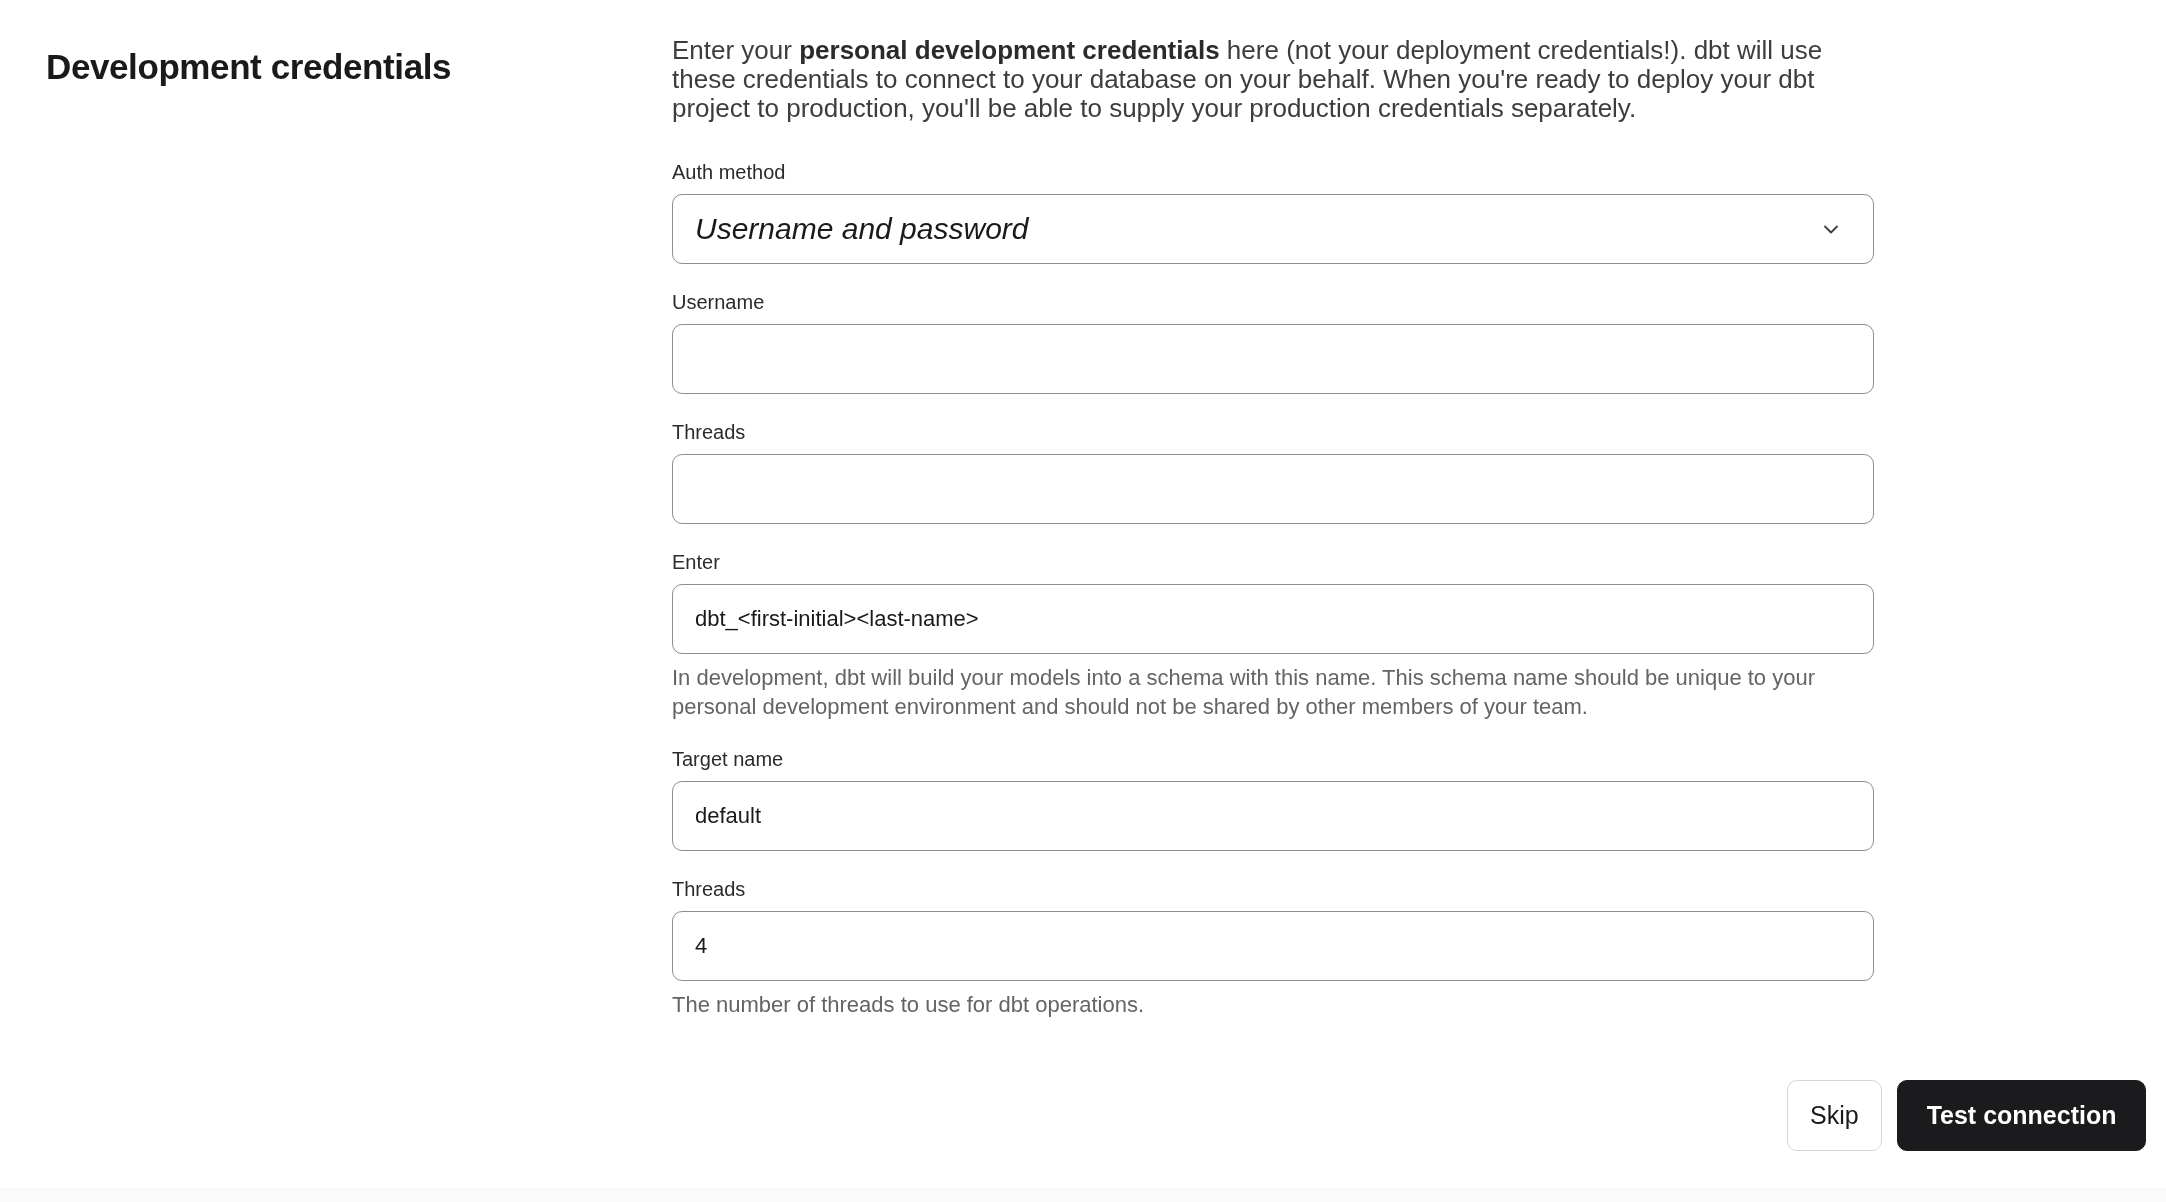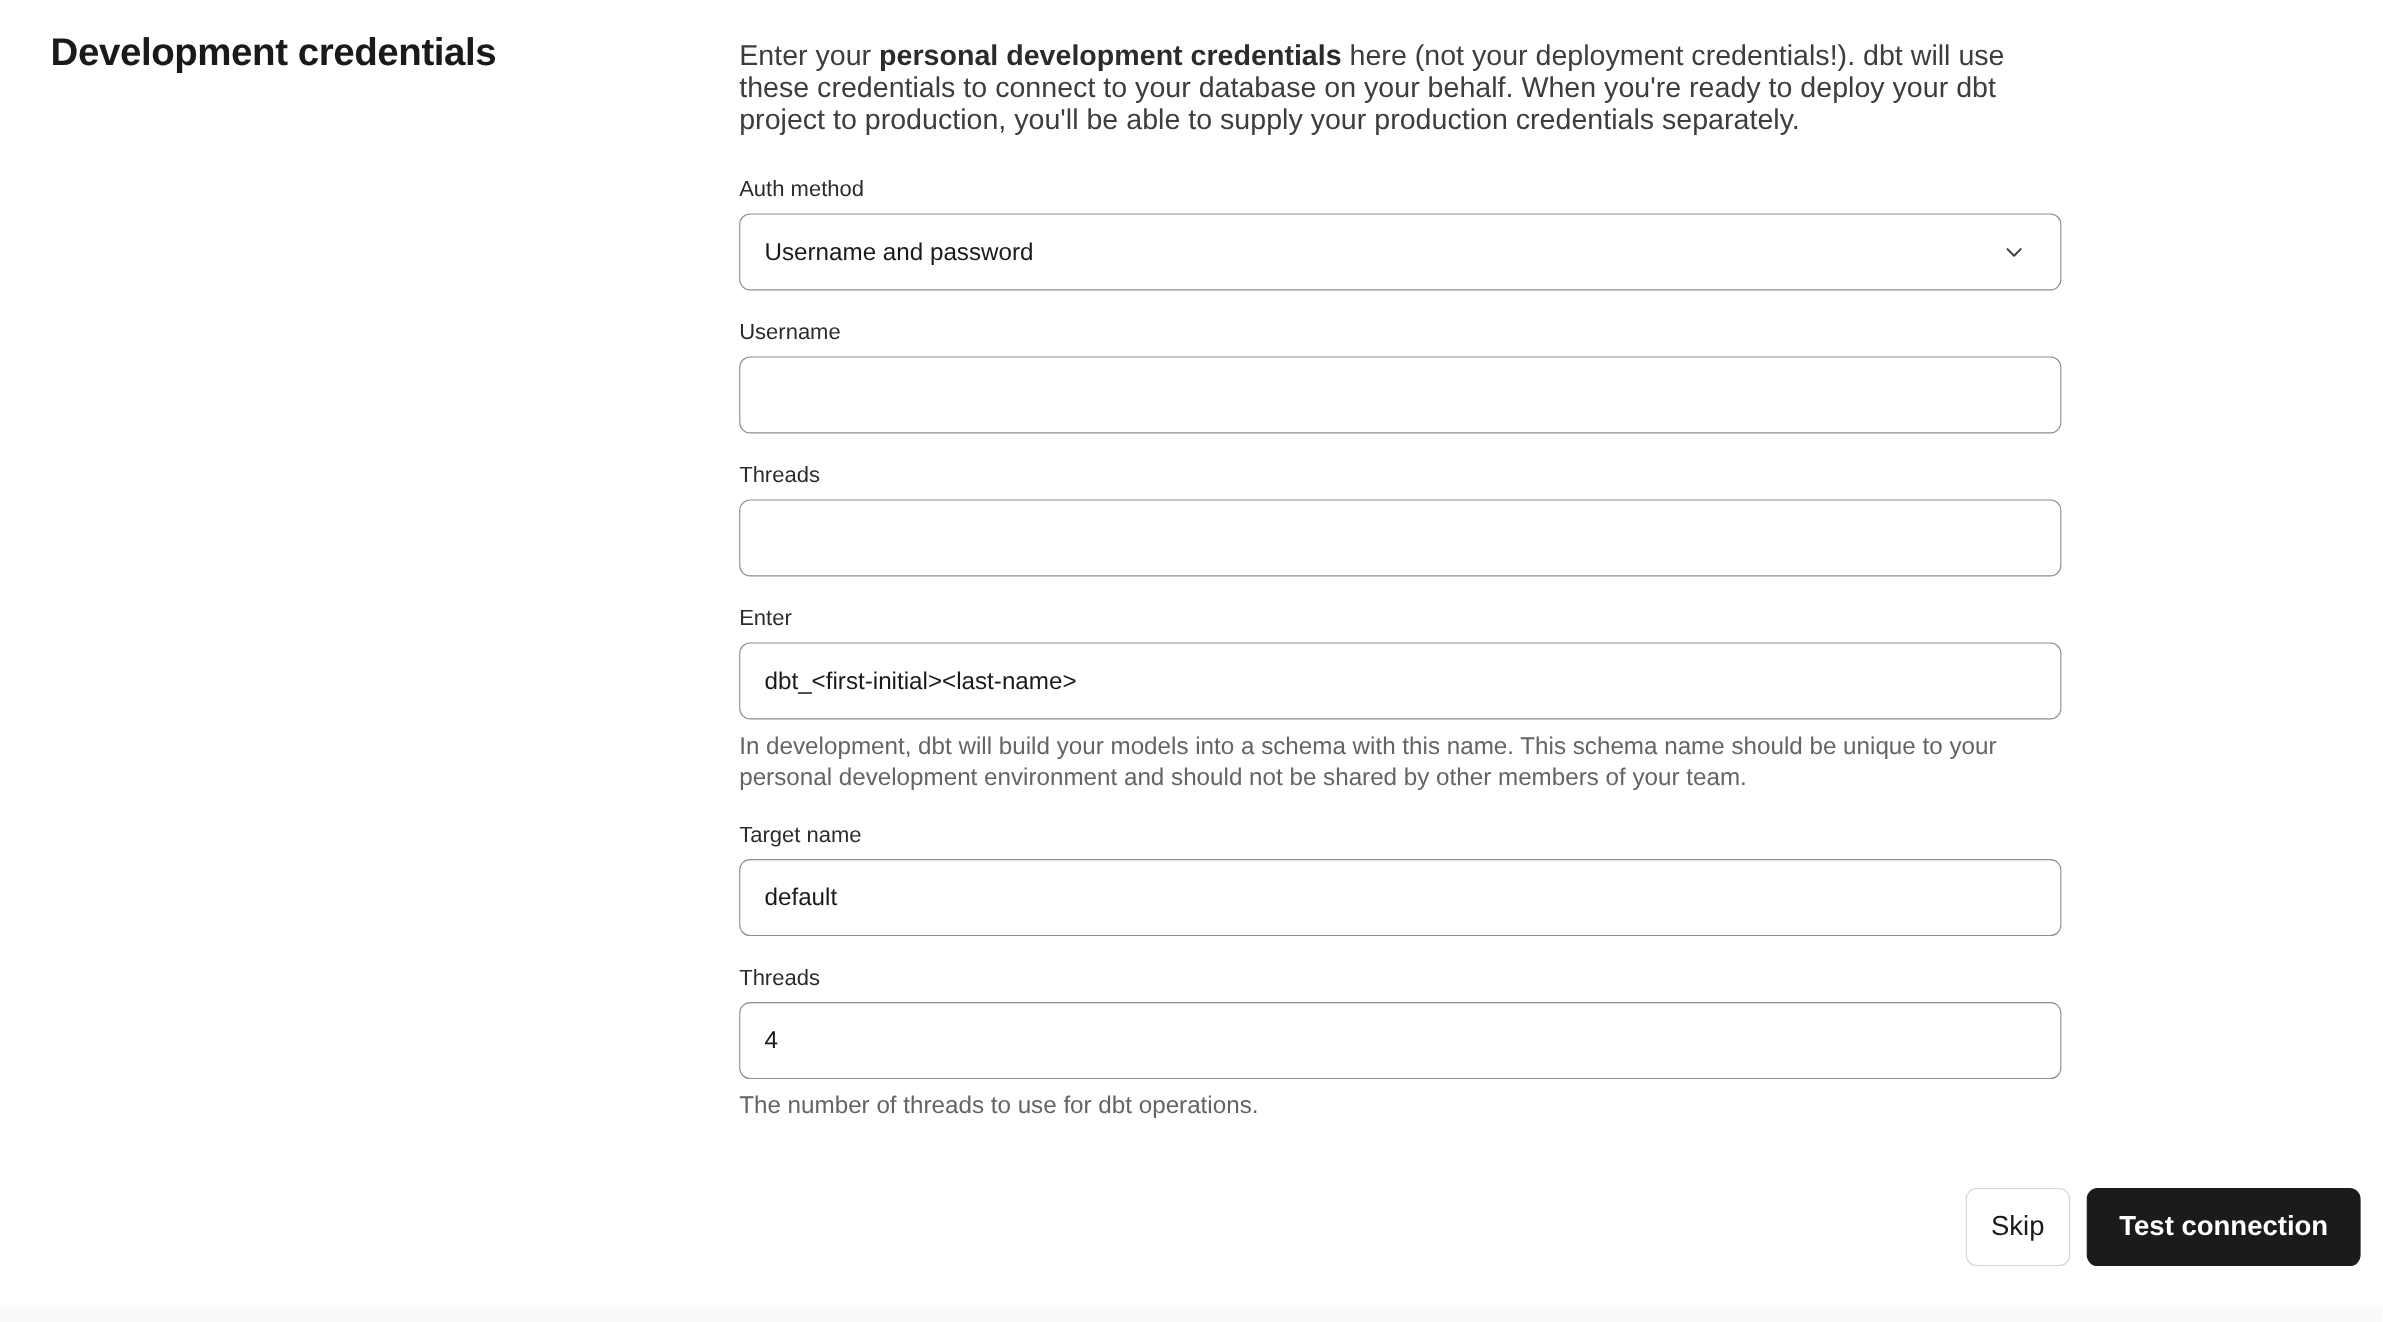--- a/index.html
+++ b/index.html
@@ -9,21 +9,21 @@
     height: 1202px;
     background: #ffffff;
     font-family: "Liberation Sans", sans-serif;
     position: relative;
     overflow: hidden;
   }
 
   .page-title {
     position: absolute;
     left: 46px;
-    top: 28px;
+    top: 47px;
     font-size: 35px;
     font-weight: 700;
     letter-spacing: -0.4px;
     color: #1a1a1a;
     margin: 0;
   }
 
   .form-col {
     position: absolute;
     left: 672px;
@@ -65,21 +65,21 @@
     padding: 0 22px;
     outline: none;
   }
 
   .select-box {
     display: flex;
     align-items: center;
     justify-content: space-between;
     cursor: pointer;
   }
-  .select-value { font-size: 22px; color: #1a1a1a; }
+  .select-value { font-size: 30px; color: #1a1a1a; font-style: italic; }
   .chevron-icon {
     width: 24px; height: 24px;
     display: inline-flex;
     align-items: center;
     justify-content: center;
     margin-right: 8px;
     flex: 0 0 auto;
   }
 
   .helper-text {

